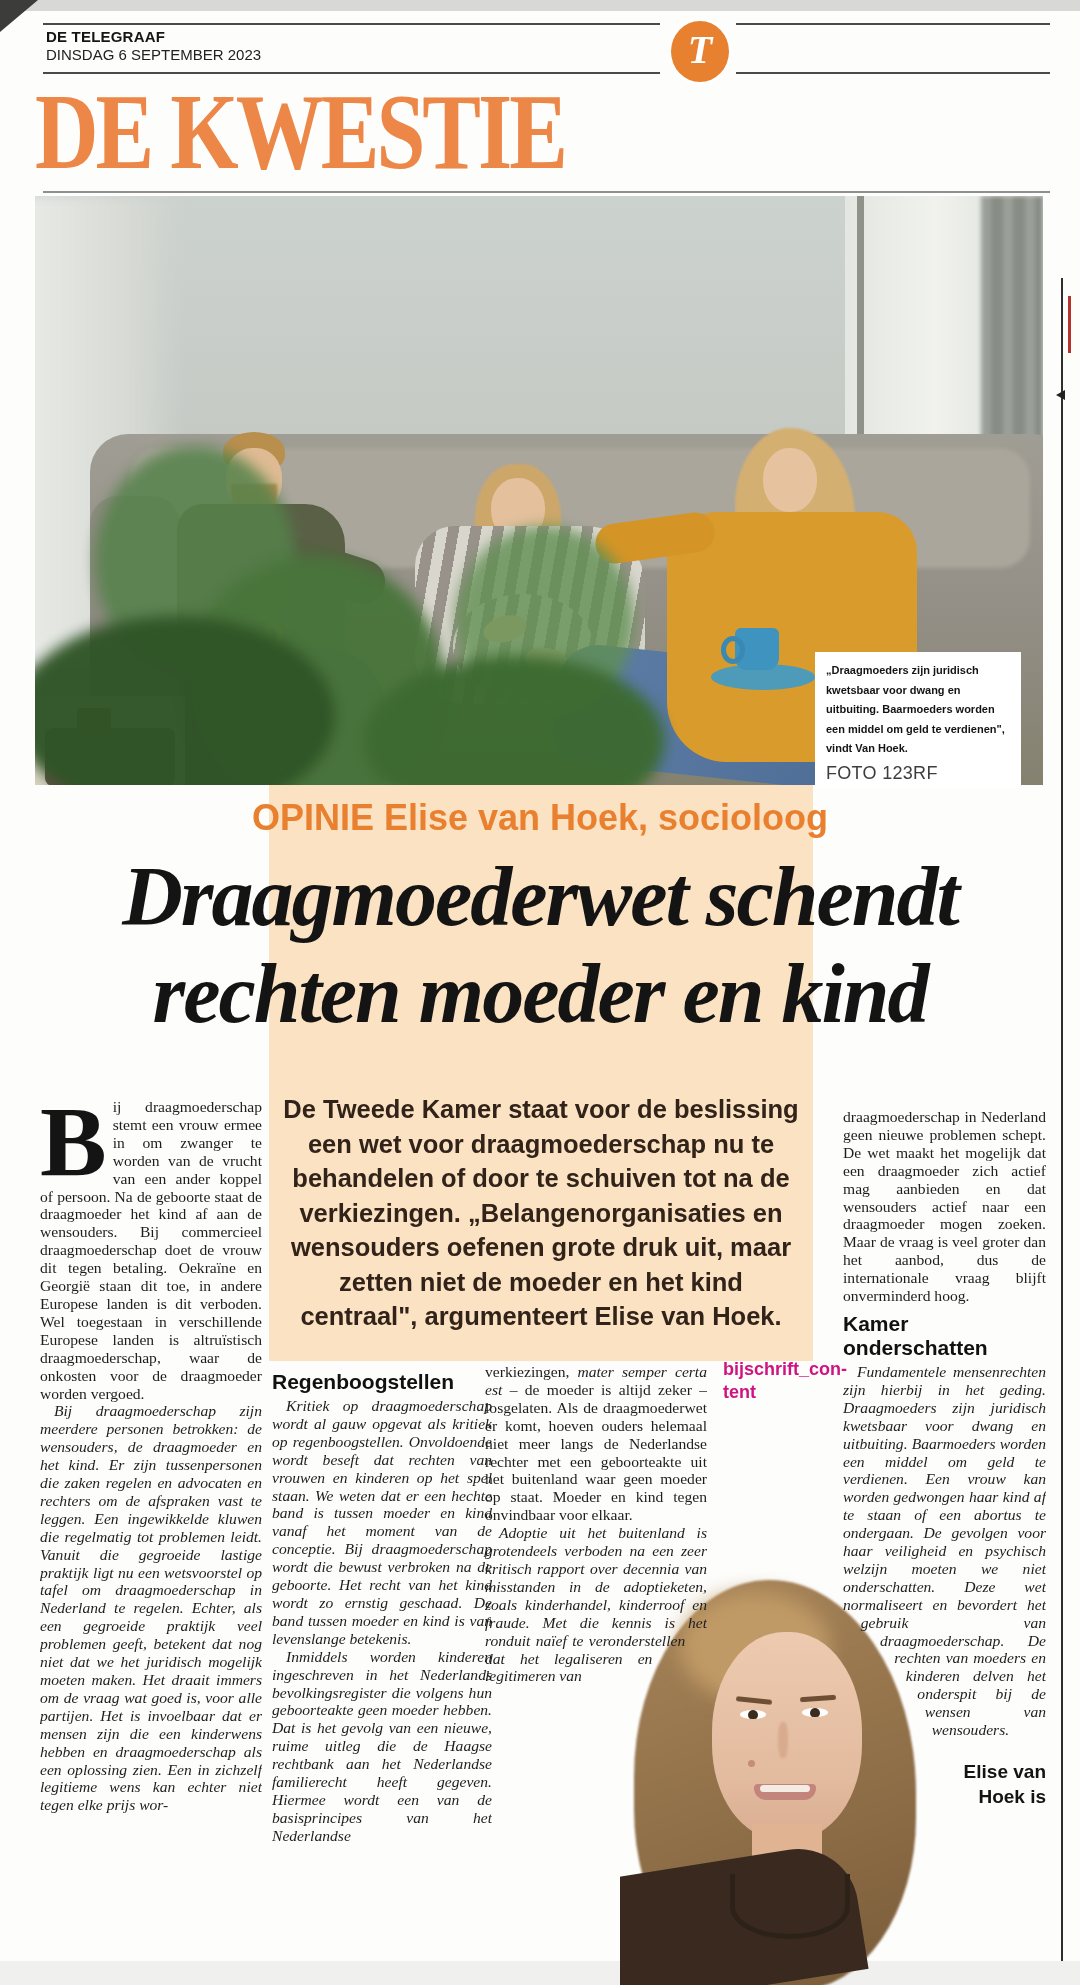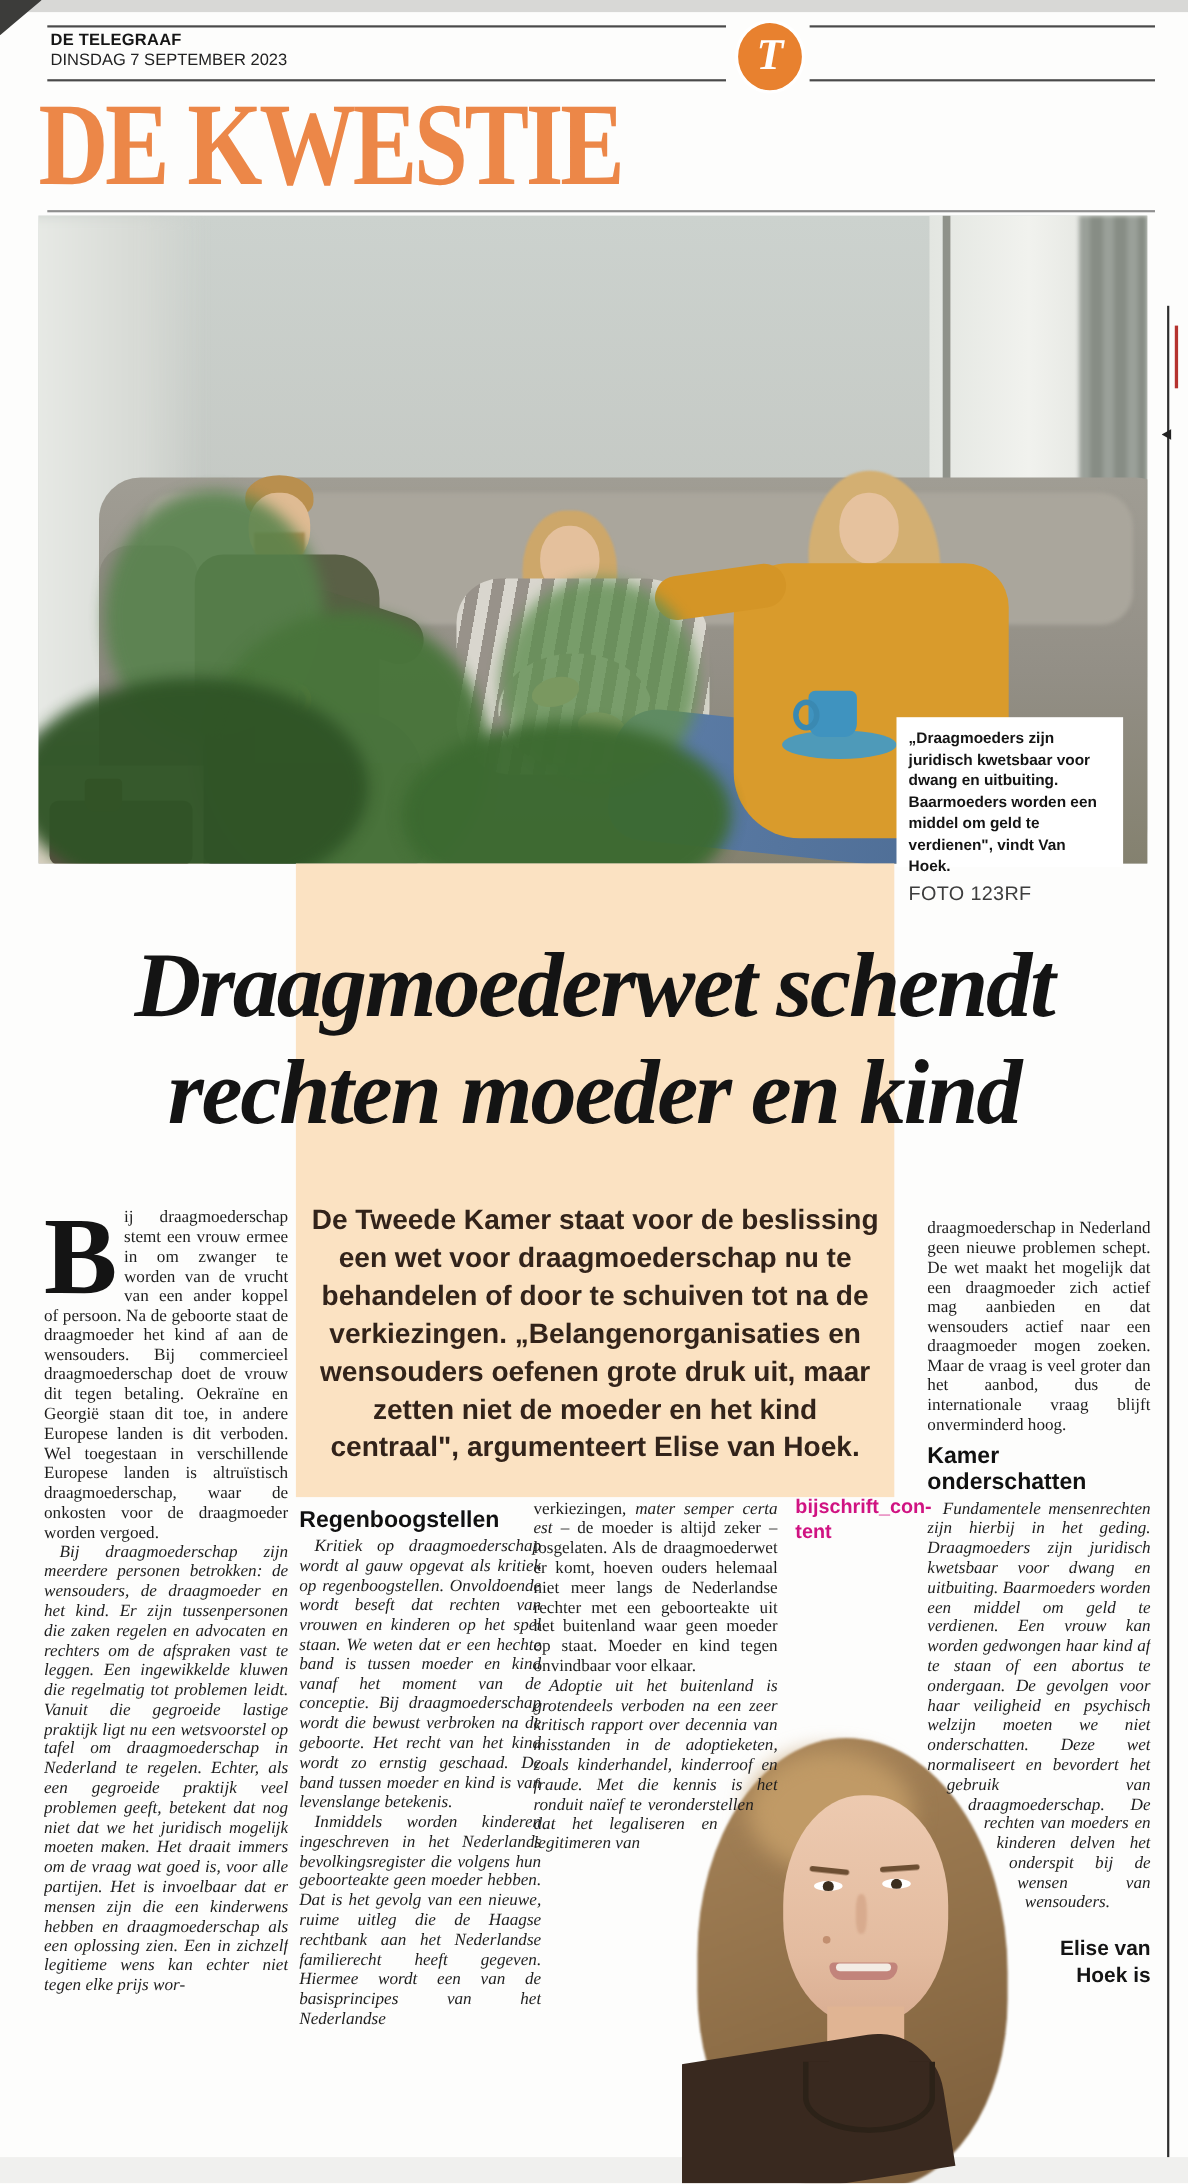--- a/index.html
+++ b/index.html
@@ -72,21 +72,21 @@
   .mug-brown{left:42px;top:512px;width:34px;height:30px;background:#7c4c34;border-radius:4px 4px 10px 10px;}
   .leaf{background:#3f6b33;border-radius:50%;filter:blur(7px);opacity:.96;}
   .leaf1{left:-20px;top:420px;width:320px;height:200px;background:#2f5426;}
   .leaf2{left:150px;top:360px;width:260px;height:260px;background:#49753b;}
   .leaf3{left:330px;top:460px;width:300px;height:170px;background:#3c6a30;}
   .leaf4{left:60px;top:250px;width:200px;height:230px;background:#55824a;opacity:.85;}
   .leaf5{left:420px;top:330px;width:180px;height:190px;background:#618f52;opacity:.8;}
 
   
   .caption-box{left:815px;top:652px;width:206px;height:136px;background:#fff;padding:9px 11px;box-sizing:border-box;}
-  .caption-text{font-family:"Liberation Sans",sans-serif;font-weight:700;font-size:14px;line-height:19.5px;color:#141414;}
+  .caption-text{font-family:"Liberation Sans",sans-serif;font-weight:700;font-size:11px;line-height:19.5px;color:#141414;}
   .caption-credit{font-family:"Liberation Sans",sans-serif;font-size:18px;letter-spacing:.3px;color:#3d3d3d;margin-top:4px;}
 
   
   .peach{left:269px;top:785px;width:544px;height:576px;background:#fbe2c2;}
   .kicker{left:140px;top:797px;width:800px;text-align:center;font-family:"Liberation Sans",sans-serif;
           font-weight:700;font-size:36px;color:#e8802f;}
   .headline{left:18px;top:848px;width:1044px;text-align:center;font-family:"Liberation Serif",serif;
           font-style:italic;font-weight:700;font-size:84px;line-height:97px;letter-spacing:-2px;color:#141414;}
   .intro{left:283px;top:1092px;width:516px;text-align:center;font-family:"Liberation Sans",sans-serif;
           font-weight:700;font-size:25.5px;line-height:34.5px;color:#32231a;}
@@ -145,21 +145,21 @@
   <div class="abs topbar"></div>
   <div class="abs corner"></div>
   <div class="abs right-rule"></div>
   <div class="abs red-tick"></div>
   <div class="abs black-tick"></div>
   <div class="abs bottombar"></div>
 
   <div class="abs rule1"></div>
   <div class="abs rule2"></div>
   <div class="abs paper-name">DE TELEGRAAF</div>
-  <div class="abs edition-date">DINSDAG 7 SEPTEMBER 2023</div>
+  <div class="abs edition-date">DINSDAG 6 SEPTEMBER 2023</div>
   <div class="abs logo-halo"></div>
   <div class="abs logo">
       <span>T</span>
     </div>
 
   <div class="abs section-title">DE KWESTIE</div>
   <div class="abs rule3"></div>
 
   <div class="abs photo">
     <div class="ph curtain-left"></div>
@@ -203,20 +203,21 @@
     <div class="ph leaf leaf1"></div>
     <div class="ph leaf leaf3"></div>
   </div>
 
   <div class="abs caption-box">
     <div class="caption-text">„Draagmoeders zijn juridisch kwetsbaar voor dwang en uitbuiting. Baarmoeders worden een middel om geld te verdienen", vindt Van Hoek.</div>
     <div class="caption-credit">FOTO 123RF</div>
   </div>
 
   <div class="abs peach"></div>
+  <div class="abs kicker">OPINIE Elise van Hoek, socioloog</div>
   <div class="abs headline">
     <div>Draagmoederwet schendt</div>
     <div>rechten moeder en kind</div>
   </div>
   <div class="abs intro">De Tweede Kamer staat voor de beslissing een wet voor draagmoederschap nu te behandelen of door te schuiven tot na de verkiezingen. „Belangenorganisaties en wensouders oefenen grote druk uit, maar zetten niet de moeder en het kind centraal", argumenteert Elise van Hoek.</div>
 
   <div class="abs portrait">
     <div class="pt pt-hair"></div>
     <div class="pt pt-hair-shine"></div>
     <div class="pt pt-face"></div>

